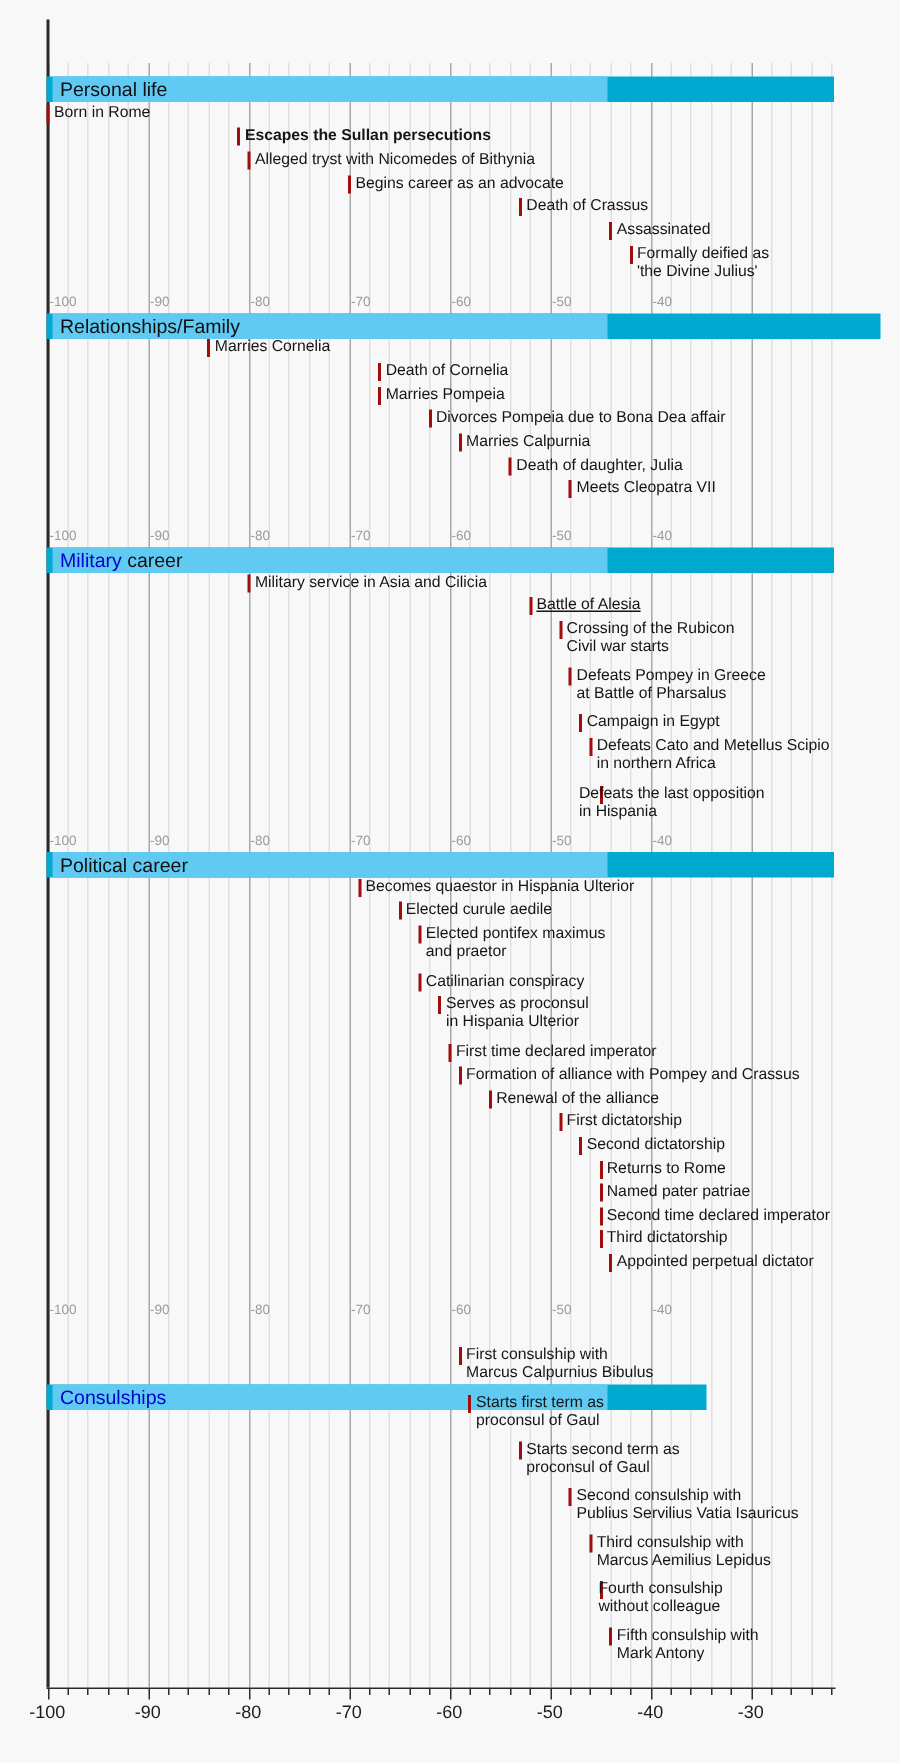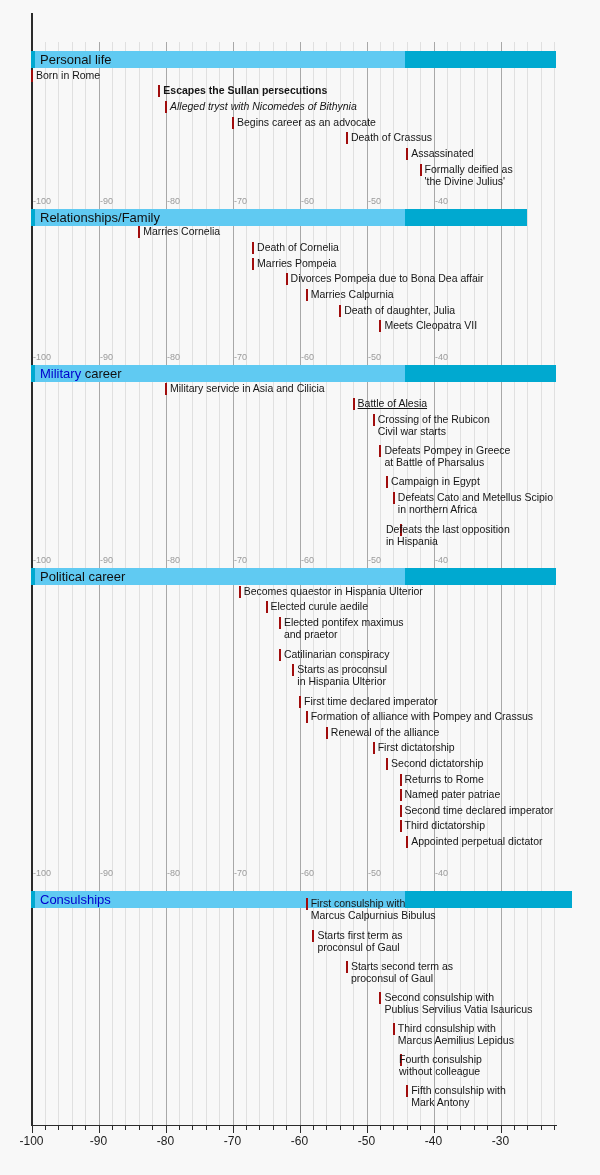--- a/index.html
+++ b/index.html
@@ -75,21 +75,21 @@
     </div>
     <div class="tick" style="left: 31px; top: 70px;"></div>
     <div class="evt" style="left: 36px; top: 70px;">
       <div>Born in Rome</div>
     </div>
     <div class="tick" style="left: 158.3px; top: 85px;"></div>
     <div class="evt" style="left: 163.3px; top: 85px; font-weight: bold;">
       <div>Escapes the Sullan persecutions</div>
     </div>
     <div class="tick" style="left: 165px; top: 101px;"></div>
-    <div class="evt" style="left: 170px; top: 101px; font-style: italic;">
+    <div class="evt" style="left: 170px; top: 101px;">
       <div>Alleged tryst with Nicomedes of Bithynia</div>
     </div>
     <div class="tick" style="left: 232px; top: 117px;"></div>
     <div class="evt" style="left: 237px; top: 117px;">
       <div>Begins career as an advocate</div>
     </div>
     <div class="tick" style="left: 345.9px; top: 132px;"></div>
     <div class="evt" style="left: 350.9px; top: 132px;">
       <div>Death of Crassus</div>
     </div>
@@ -102,21 +102,21 @@
       <div>Formally deified as</div>
       <div>'the Divine Julius'</div>
     </div>
     <div class="mini" style="left: 33px; top: 196px;">-100</div>
     <div class="mini" style="left: 100px; top: 196px;">-90</div>
     <div class="mini" style="left: 167px; top: 196px;">-80</div>
     <div class="mini" style="left: 234px; top: 196px;">-70</div>
     <div class="mini" style="left: 301px; top: 196px;">-60</div>
     <div class="mini" style="left: 368px; top: 196px;">-50</div>
     <div class="mini" style="left: 435px; top: 196px;">-40</div>
-    <div class="bar" style="left: 31px; top: 209px; width: 496px;">
+    <div class="bar" style="left: 31px; top: 209px; width: 556px;">
       <div class="bar-life" style="left: 3.9px; width: 370.5px;"></div>
       <span class="bar-title"><span>Relationships/Family</span></span>
     </div>
     <div class="tick" style="left: 138.2px; top: 226px;"></div>
     <div class="evt" style="left: 143.2px; top: 226px;">
       <div>Marries Cornelia</div>
     </div>
     <div class="tick" style="left: 252.1px; top: 242px;"></div>
     <div class="evt" style="left: 257.1px; top: 242px;">
       <div>Death of Cornelia</div>
@@ -207,21 +207,21 @@
     <div class="evt" style="left: 283.9px; top: 617px;">
       <div>Elected pontifex maximus</div>
       <div>and praetor</div>
     </div>
     <div class="tick" style="left: 278.9px; top: 649px;"></div>
     <div class="evt" style="left: 283.9px; top: 649px;">
       <div>Catilinarian conspiracy</div>
     </div>
     <div class="tick" style="left: 292.3px; top: 664px;"></div>
     <div class="evt" style="left: 297.3px; top: 664px;">
-      <div>Starts as proconsul</div>
+      <div>Serves as proconsul</div>
       <div>in Hispania Ulterior</div>
     </div>
     <div class="tick" style="left: 299px; top: 696px;"></div>
     <div class="evt" style="left: 304px; top: 696px;">
       <div>First time declared imperator</div>
     </div>
     <div class="tick" style="left: 305.7px; top: 711px;"></div>
     <div class="evt" style="left: 310.7px; top: 711px;">
       <div>Formation of alliance with Pompey and Crassus</div>
     </div>
@@ -257,21 +257,21 @@
     <div class="evt" style="left: 411.2px; top: 836px;">
       <div>Appointed perpetual dictator</div>
     </div>
     <div class="mini" style="left: 33px; top: 868px;">-100</div>
     <div class="mini" style="left: 100px; top: 868px;">-90</div>
     <div class="mini" style="left: 167px; top: 868px;">-80</div>
     <div class="mini" style="left: 234px; top: 868px;">-70</div>
     <div class="mini" style="left: 301px; top: 868px;">-60</div>
     <div class="mini" style="left: 368px; top: 868px;">-50</div>
     <div class="mini" style="left: 435px; top: 868px;">-40</div>
-    <div class="bar" style="left: 31px; top: 891px; width: 541px; text-align: right;">
+    <div class="bar" style="left: 31px; top: 923px; width: 440px; text-align: right;">
       <div class="bar-life" style="left: 3.9px; width: 370.5px;"></div>
       <span class="bar-title"><span class="lnk">Consulships</span></span>
     </div>
     <div class="tick" style="left: 305.7px; top: 898px;"></div>
     <div class="evt" style="left: 310.7px; top: 898px;">
       <div>First consulship with</div>
       <div>Marcus Calpurnius Bibulus</div>
     </div>
     <div class="tick" style="left: 312.4px; top: 930px;"></div>
     <div class="evt" style="left: 317.4px; top: 930px;">

